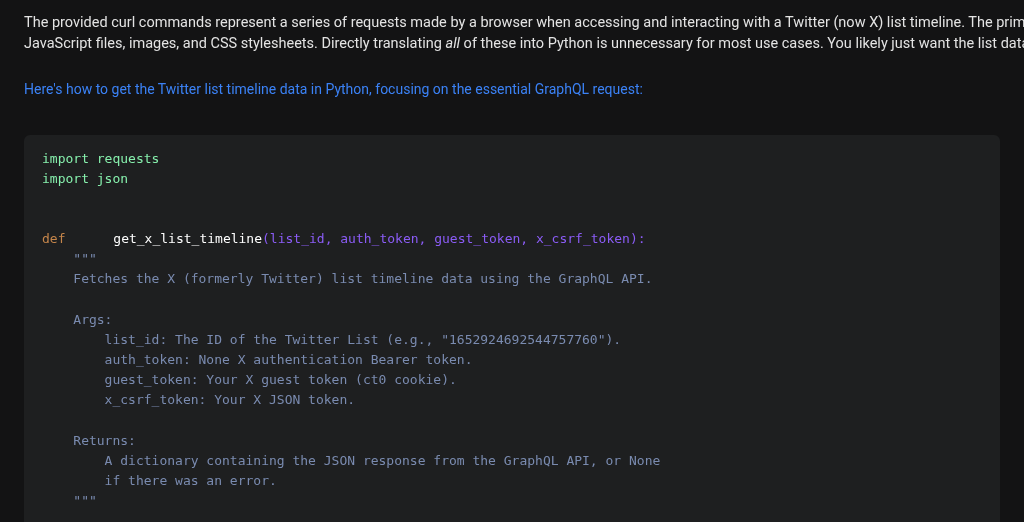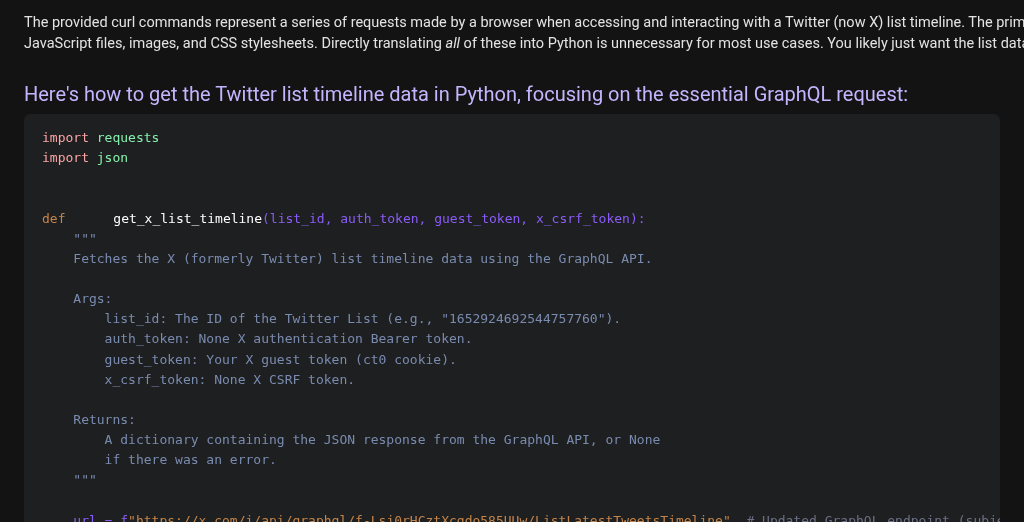--- a/index.html
+++ b/index.html
@@ -21,36 +21,36 @@
   .intro-text {
     font-size: 14.5px;
     line-height: 1.45;
     color: #e3e3e3;
     margin-bottom: 26px;
     white-space: nowrap;
   }
   .intro-text em {
   }
   .sub-text {
-    font-size: 20px;
+    font-size: 14px;
     line-height: 1.4;
-    color: #c4b5fd;
-    margin-bottom: 6px;
+    color: #3b82f6;
+    margin-bottom: 35px;
   }
   .code-block {
     background: #1e1f20;
     border-radius: 6px;
     padding: 14px 18px;
     font-family: "SF Mono", Menlo, Monaco, Consolas, monospace;
     font-size: 13px;
     line-height: 1.55;
     overflow: hidden;
     white-space: pre;
   }
-  .tok-kw { color: #fca5a5; }
+  .tok-kw { color: #86efac; }
   .tok-mod { color: #86efac; }
   .tok-def { color: #c5854a; }
   .tok-fn { color: #ffffff; margin-left: 40px; }
   .tok-param { color: #8b5cf6; }
   .tok-doc { color: #7a8bb0; }
   .tok-url { color: #c5854a; }
   .tok-comment { color: #6c7086; }
 </style>
 </head>
 <body>
@@ -70,21 +70,21 @@
 
 
 <span class="tok-def">def</span><span class="tok-fn"> get_x_list_timeline</span><span class="tok-param">(list_id, auth_token, guest_token, x_csrf_token):</span>
 <span class="tok-doc">    """</span>
 <span class="tok-doc">    Fetches the X (formerly Twitter) list timeline data using the GraphQL API.</span>
 
 <span class="tok-doc">    Args:</span>
 <span class="tok-doc">        list_id: The ID of the Twitter List (e.g., "1652924692544757760").</span>
 <span class="tok-doc">        auth_token: None X authentication Bearer token.</span>
 <span class="tok-doc">        guest_token: Your X guest token (ct0 cookie).</span>
-<span class="tok-doc">        x_csrf_token: None X CSRF token.</span>
+<span class="tok-doc">        x_csrf_token: Your X JSON token.</span>
 
 <span class="tok-doc">    Returns:</span>
 <span class="tok-doc">        A dictionary containing the JSON response from the GraphQL API, or None</span>
 <span class="tok-doc">        if there was an error.</span>
 <span class="tok-doc">    """</span>
 
 <span class="tok-param">    url = f</span><span class="tok-url">"https://x.com/i/api/graphql/f-Lsj0rHCztXcgdo585UUw/ListLatestTweetsTimeline"</span><span class="tok-comment">  # Updated GraphQL endpoint (subject to change, verify if needed)</span></div>
 </div>
 
 </body></html>

